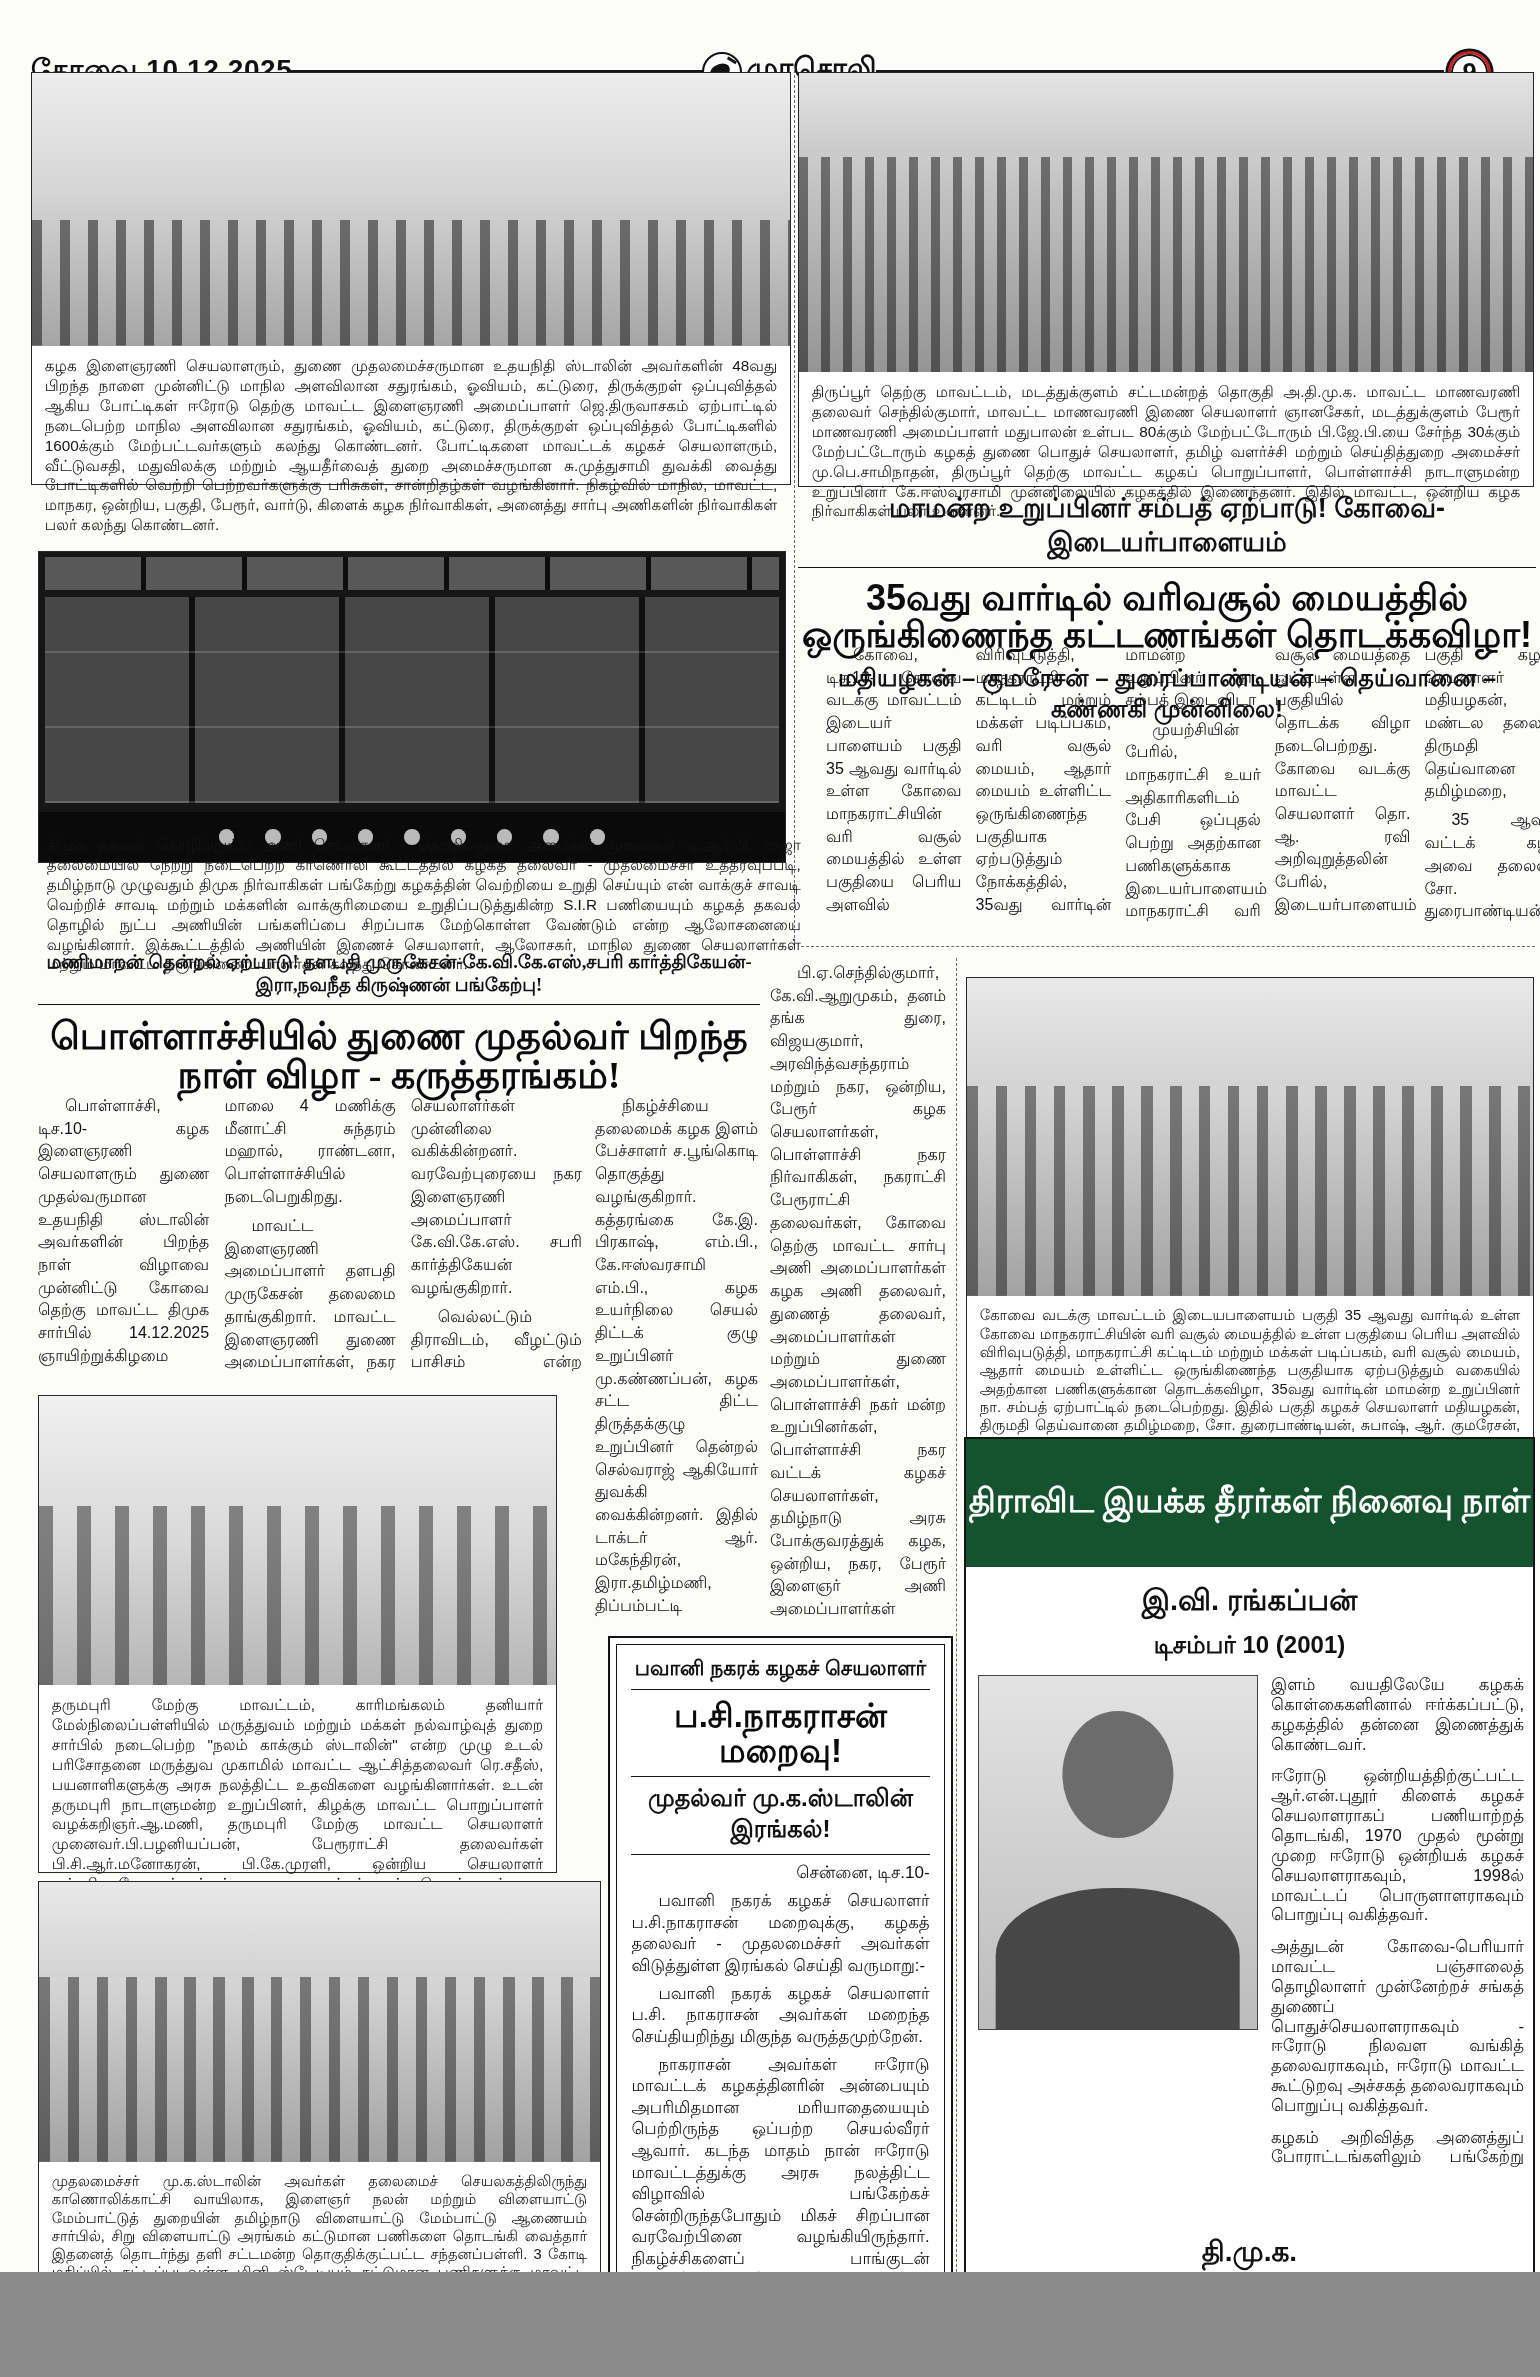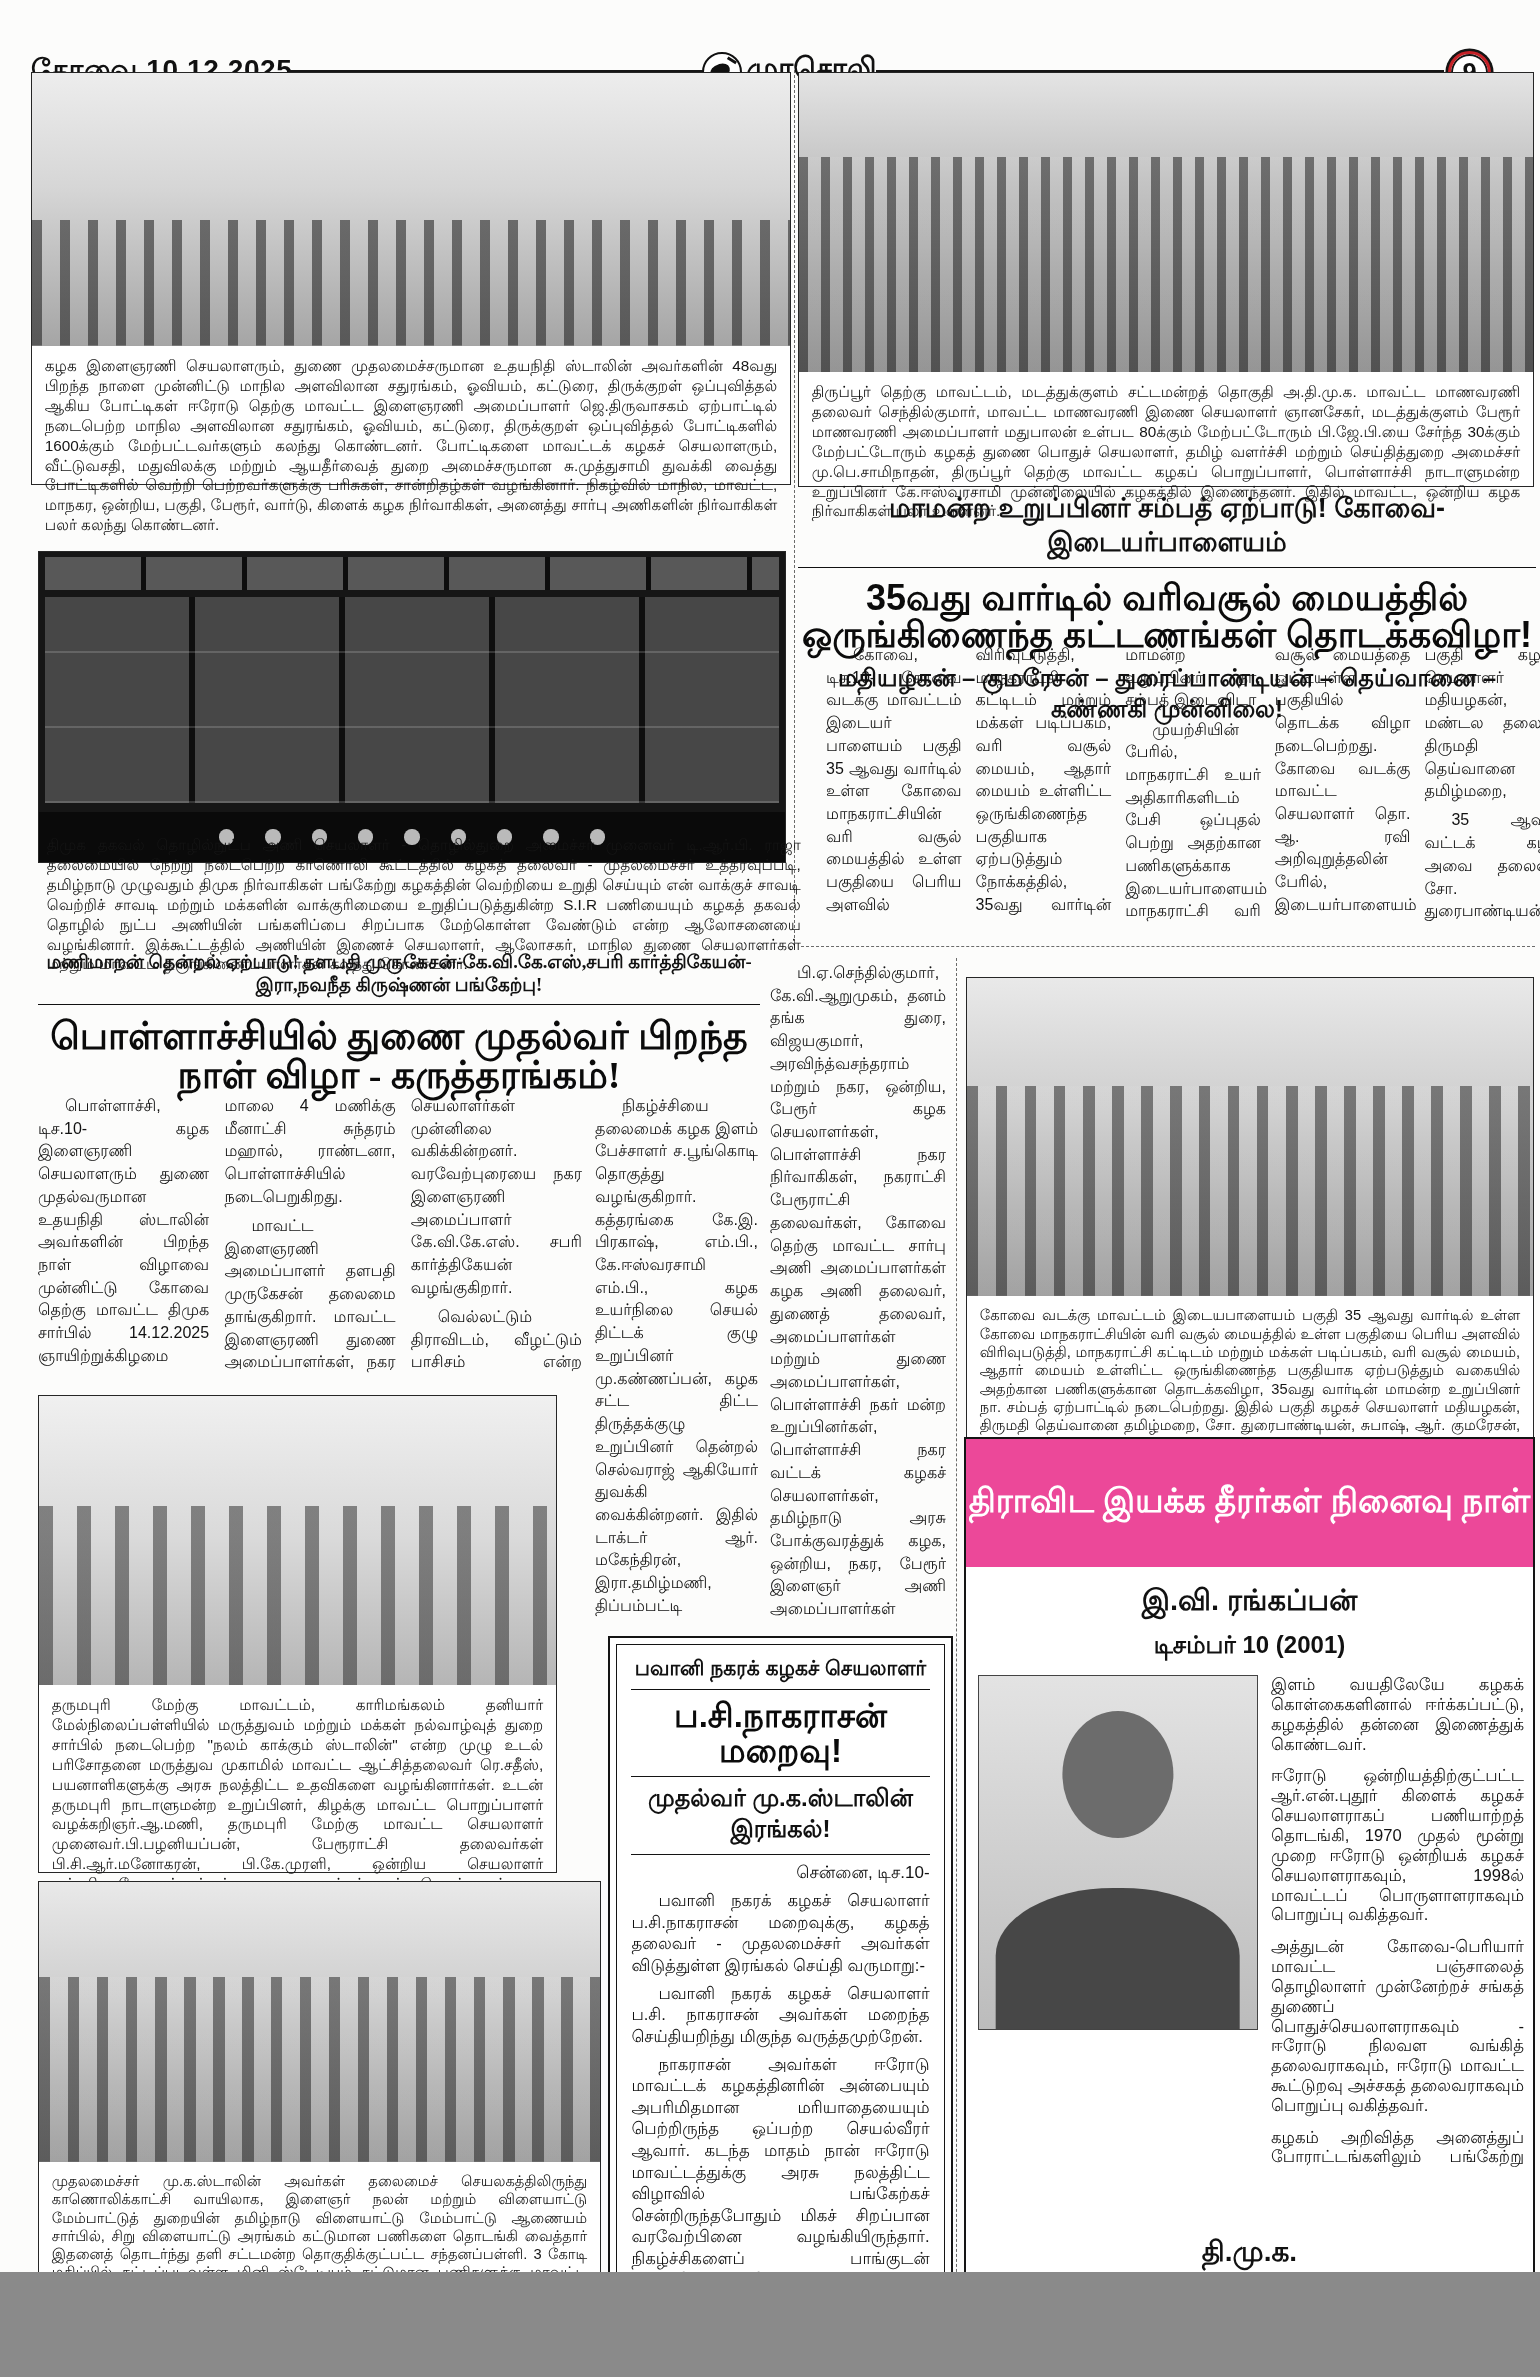--- a/index.html
+++ b/index.html
@@ -70,21 +70,21 @@
   .vc .tbi{width:15.3px;height:15.3px;border-radius:50%;background:#d9d9d9;opacity:.85;}
 
   
   .obit{border:2.6px solid #141414;box-sizing:border-box;background:#fff;padding:6.4px;}
   .obit .inner{border:1.3px solid #141414;height:100%;box-sizing:border-box;padding:11.5px 14px;}
   .obit .hr{height:0;border-top:1.9px solid #141414;margin:7.7px 0;}
   .dateline{text-align:right;font-size:17px;}
 
   
   .mem{border:2.6px solid #141414;box-sizing:border-box;background:#fff;}
-  .mem .banner{background:#ec4899;color:#fff;height:128px;display:flex;align-items:center;justify-content:center;}
+  .mem .banner{background:#14532d;color:#fff;height:128px;display:flex;align-items:center;justify-content:center;}
   .mem .banner .t{font-size:33px;font-weight:bold;text-align:center;}
   .mem .name{font-size:29px;font-weight:bold;text-align:center;margin-top:16.6px;}
   .mem .mdate{font-size:24px;font-weight:bold;text-align:center;margin-top:10.2px;}
   .portrait{background:linear-gradient(180deg,#e3e3e3,#bcbcbc);border:1.9px solid #444;position:relative;box-sizing:border-box;}
   .portrait .head{position:absolute;left:50%;top:10%;width:40%;height:36%;transform:translateX(-50%);
                   border-radius:50%;background:#6c6c6c;}
   .portrait .torso{position:absolute;left:50%;bottom:0;width:88%;height:40%;transform:translateX(-50%);
                    border-radius:48% 48% 0 0;background:#474747;}
   .mem .mtext{font-size:16.6px;line-height:1.2;text-align:justify;}
   .mem .mtext p{margin:0 0 11.5px 0;}

